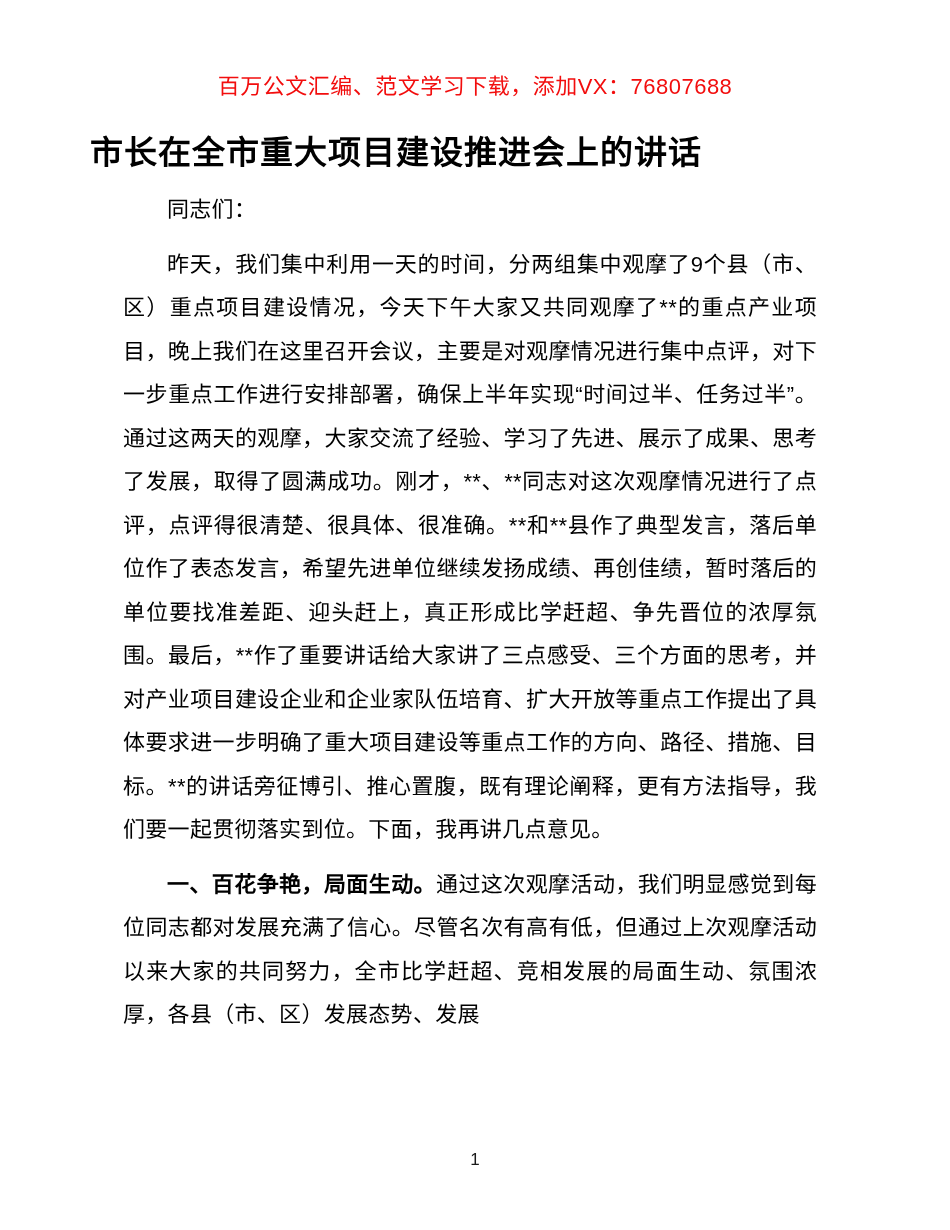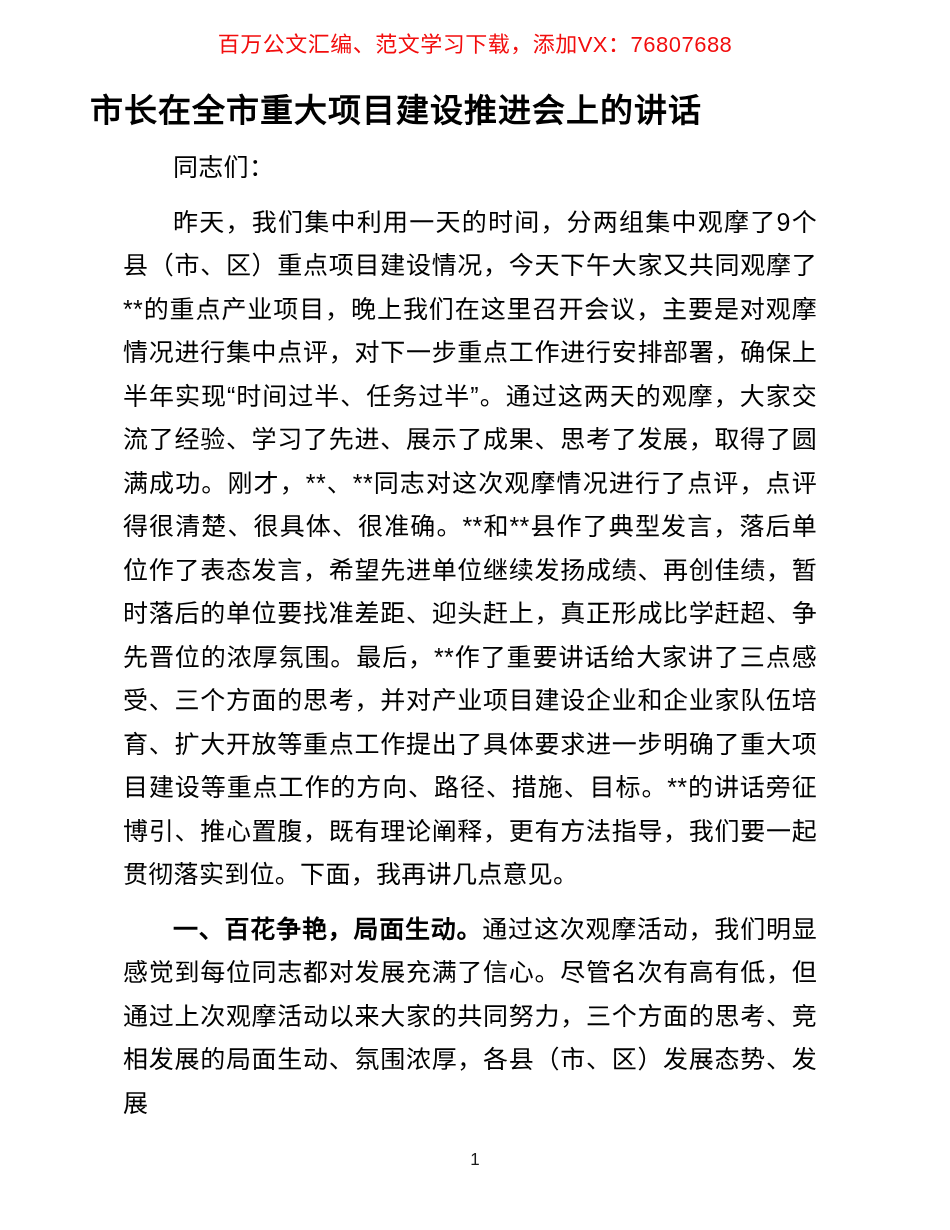--- a/index.html
+++ b/index.html
@@ -10,38 +10,38 @@
   .page {
     position: relative;
     width: 950px;
     height: 1230px;
     background: #ffffff;
     overflow: hidden;
     font-family: "Liberation Sans", sans-serif;
     color: #000000;
   }
   .notice {
-    padding-top: 32px;
+    padding-top: 74px;
     text-align: center;
     font-size: 22px;
     line-height: 26px;
     color: #f20d0d;
     letter-spacing: 0.5px;
     font-weight: 400;
   }
   .title {
     margin: 32px 90px 0 90px;
     font-size: 33px;
     line-height: 42px;
     font-weight: 700;
     letter-spacing: 1px;
   }
   .content {
     margin: 14px 133px 0 123px;
-    font-size: 25px;
+    font-size: 22px;
     line-height: 43.5px;
     letter-spacing: 0.3px;
     text-align: justify;
     text-justify: inter-ideograph;
   }
   .content p {
     margin: 0 0 11px 0;
     text-indent: 2em;
   }
   .section-lead {
@@ -66,19 +66,19 @@
   <div class="notice">百万公文汇编、范文学习下载，添加VX：76807688</div>
 
   <h1 class="title">市长在全市重大项目建设推进会上的讲话</h1>
 
   <div class="content">
 
     <p>同志们：</p>
 
     <p>昨天，我们集中利用一天的时间，分两组集中观摩了9个县（市、区）重点项目建设情况，今天下午大家又共同观摩了**的重点产业项目，晚上我们在这里召开会议，主要是对观摩情况进行集中点评，对下一步重点工作进行安排部署，确保上半年实现“时间过半、任务过半”。通过这两天的观摩，大家交流了经验、学习了先进、展示了成果、思考了发展，取得了圆满成功。刚才，**、**同志对这次观摩情况进行了点评，点评得很清楚、很具体、很准确。**和**县作了典型发言，落后单位作了表态发言，希望先进单位继续发扬成绩、再创佳绩，暂时落后的单位要找准差距、迎头赶上，真正形成比学赶超、争先晋位的浓厚氛围。最后，**作了重要讲话给大家讲了三点感受、三个方面的思考，并对产业项目建设企业和企业家队伍培育、扩大开放等重点工作提出了具体要求进一步明确了重大项目建设等重点工作的方向、路径、措施、目标。**的讲话旁征博引、推心置腹，既有理论阐释，更有方法指导，我们要一起贯彻落实到位。下面，我再讲几点意见。</p>
 
-    <p><span class="section-lead">一、百花争艳，局面生动。</span><span>通过这次观摩活动，我们明显感觉到每位同志都对发展充满了信心。尽管名次有高有低，但通过上次观摩活动以来大家的共同努力，三个方面的思考、竞相发展的局面生动、氛围浓厚，各县（市、区）发展态势、发展</span></p>
+    <p><span class="section-lead">一、百花争艳，局面生动。</span><span>通过这次观摩活动，我们明显感觉到每位同志都对发展充满了信心。尽管名次有高有低，但通过上次观摩活动以来大家的共同努力，全市比学赶超、竞相发展的局面生动、氛围浓厚，各县（市、区）发展态势、发展</span></p>
 
   </div>
 
   <div class="page-number">1</div>
 
 </div>
 
 </body></html>

